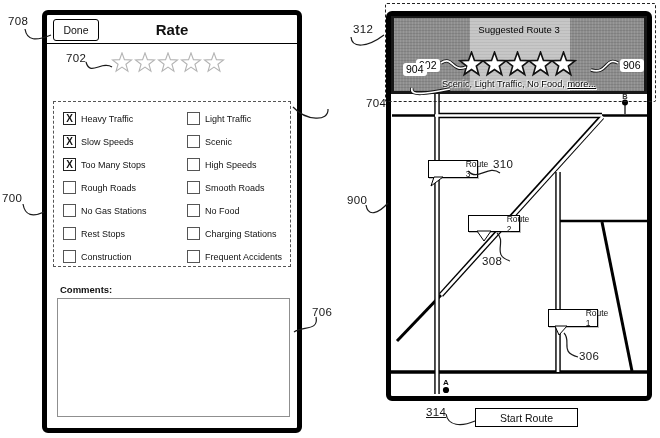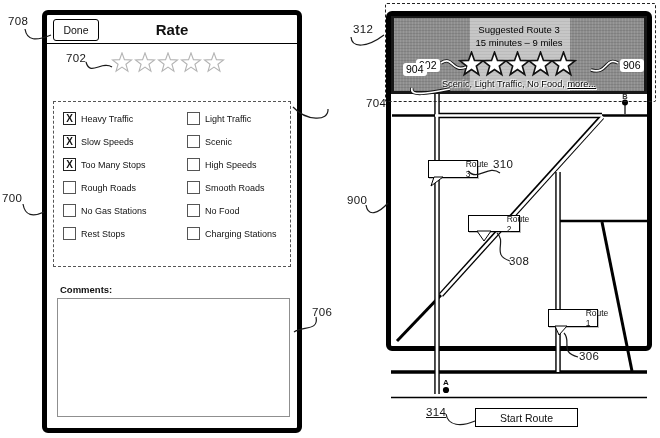--- a/index.html
+++ b/index.html
@@ -21,21 +21,21 @@
   .cat-box{position:absolute;left:6px;top:86px;width:238px;height:166px;border:1.2px dashed #555;box-sizing:border-box;
     display:grid;grid-template-columns:124px 1fr;grid-auto-rows:23px;padding:5px 0 0 9px;}
   .cb-row{display:flex;align-items:center;gap:5px;}
   .cb{width:13px;height:13px;border:1.3px solid #555;box-sizing:border-box;background:#fff;flex:0 0 auto;
     display:flex;align-items:center;justify-content:center;font-size:10px;font-weight:bold;line-height:1;}
   .cb.checked{border-color:#222;}
   .cb-label{font-size:9px;white-space:nowrap;}
   .comments-label{position:absolute;left:13px;top:269px;font-size:9.5px;font-weight:bold;}
   .comments-box{position:absolute;left:10px;top:283px;width:233px;height:119px;border:1px solid #8f8f8f;background:#fff;box-sizing:border-box;}
   
-  #phone2{left:386px;top:11px;width:266px;height:340px;text-decoration:underline;}
+  #phone2{left:386px;top:11px;width:266px;height:390px;text-decoration:underline;}
   .banner{position:absolute;left:0;top:0;width:256px;height:78px;box-sizing:border-box;
     border:3px solid #181818;border-top-width:2px;
     background:#8d8d8d;
     background-image:repeating-linear-gradient(0deg,rgba(0,0,0,.10) 0 1px,transparent 1px 3px),
                      repeating-linear-gradient(90deg,rgba(255,255,255,.10) 0 1px,transparent 1px 3px);}
   .banner-band{position:absolute;left:76px;top:0;width:100px;bottom:0;background:#c7c7c7;
     background-image:repeating-linear-gradient(0deg,rgba(0,0,0,.06) 0 1px,transparent 1px 3px);}
   .banner-title{position:absolute;left:0;right:0;top:6px;text-align:center;font-size:9.5px;color:#000;}
   .banner-sub{position:absolute;left:0;right:0;top:19px;text-align:center;font-size:9.5px;color:#000;}
   .banner-stars{position:absolute;left:64px;top:33px;display:flex;}
@@ -148,32 +148,43 @@
           <span></span>
         </span>
       <span class="cb-label">Rest Stops</span>
       </div>
     <div class="cb-row">
       <span class="cb">
           <span></span>
         </span>
       <span class="cb-label">Charging Stations</span>
       </div>
+    <div class="cb-row">
+      <span class="cb">
+          <span></span>
+        </span>
+      <span class="cb-label">Construction</span>
+      </div>
+    <div class="cb-row">
+      <span class="cb">
+          <span></span>
+        </span>
+      <span class="cb-label">Frequent Accidents</span>
+      </div>
   </div>
 
   <div class="comments-label">Comments:</div>
   <div class="comments-box"></div>
 </div>
 
 <div id="phone2" class="phone">
 
   <div class="banner">
     <div class="banner-band"></div>
     <div class="banner-title">Suggested Route 3</div>
-    <div class="banner-sub">15 minutes – 9 miles</div>
     <div class="banner-stars">
       <svg width="27" height="27" viewBox="0 0 24 24">
         <polygon points="12,1 14.64,8.36 22.46,8.6 16.28,13.39 18.46,20.9 12,16.5 5.54,20.9 7.72,13.39 1.54,8.6 9.36,8.36" fill="#ffffff" stroke="#111" stroke-width="1.4"></polygon>
         </svg>
       <svg width="27" height="27" viewBox="0 0 24 24">
         <polygon points="12,1 14.64,8.36 22.46,8.6 16.28,13.39 18.46,20.9 12,16.5 5.54,20.9 7.72,13.39 1.54,8.6 9.36,8.36" fill="#ffffff" stroke="#111" stroke-width="1.4"></polygon>
         </svg>
       <svg width="27" height="27" viewBox="0 0 24 24">
         <polygon points="12,1 14.64,8.36 22.46,8.6 16.28,13.39 18.46,20.9 12,16.5 5.54,20.9 7.72,13.39 1.54,8.6 9.36,8.36" fill="#ffffff" stroke="#111" stroke-width="1.4"></polygon>
         </svg>
@@ -257,15 +268,15 @@
 </svg>
 
 <span class="ref" style="left:8px;top:15px;">708</span>
 <span class="ref" style="left:2px;top:192px;">700</span>
 <span class="ref" style="left:66px;top:52px;">702</span>
 <span class="ref" style="left:318px;top:97px;margin-left:48px;">704</span>
 <span class="ref" style="left:312px;top:306px;">706</span>
 <span class="ref" style="left:324px;top:23px;margin-left:29px;">312</span>
 <span class="ref" style="left:347px;top:194px;">900</span>
 <span class="ref" style="left:493px;top:158px;">310</span>
-<span class="ref" style="left:509px;top:255px;">308</span>
+<span class="ref" style="left:482px;top:255px;">308</span>
 <span class="ref" style="left:579px;top:350px;">306</span>
 <span class="ref" style="left:426px;top:406px;text-decoration:underline;">314</span>
 
 </body></html>

